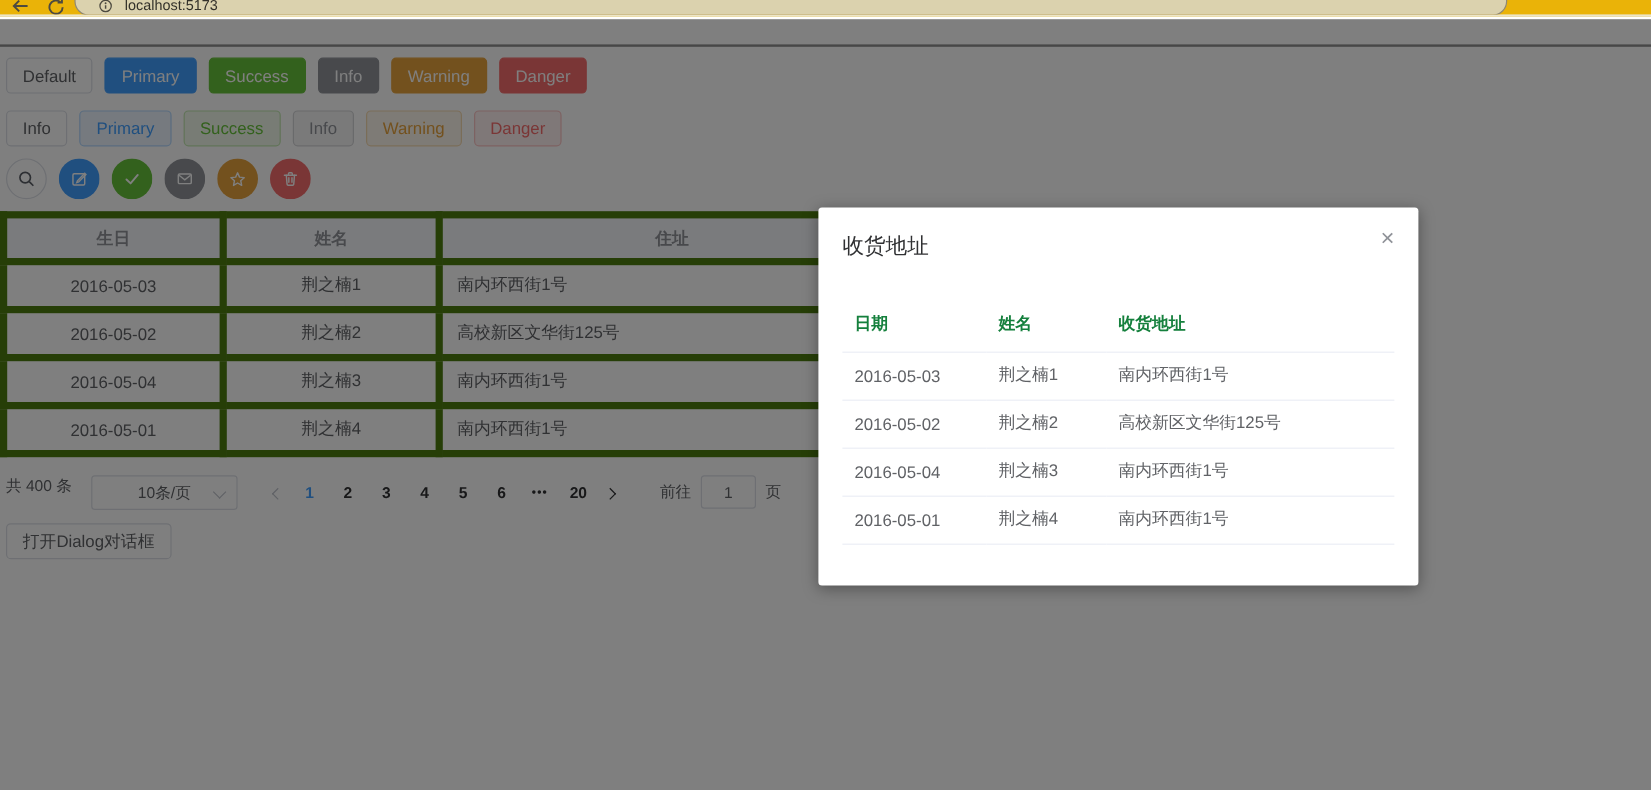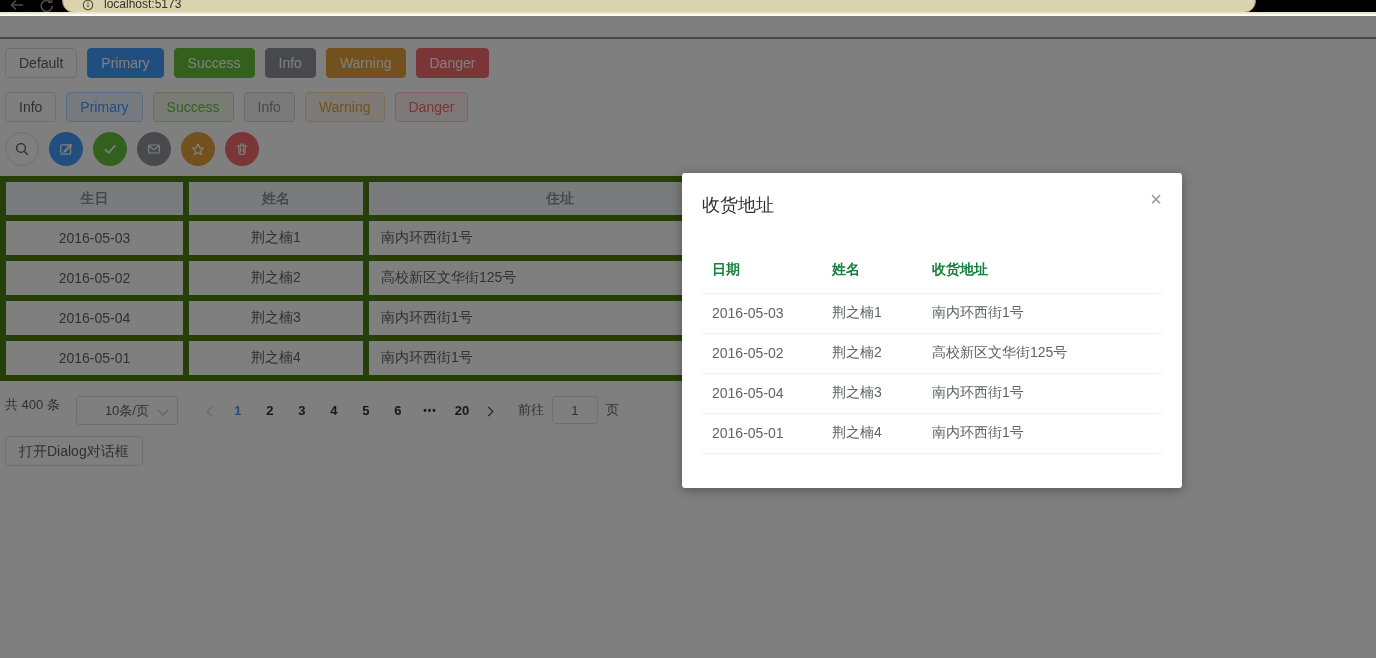--- a/index.html
+++ b/index.html
@@ -1,21 +1,21 @@
 <!DOCTYPE html>
 <html><head>
 <meta charset="utf-8">
 <style>
   * { box-sizing: border-box; margin: 0; padding: 0; }
   html,body { width:1376px; height:658px; overflow:hidden;
     font-family:"Liberation Sans","DejaVu Sans",sans-serif; }
   body { position:relative; background:#fff; }
 
   
-  .chrome { position:relative; height:14px; background:#000000;
+  .chrome { position:relative; height:14px; background:#eab308;
     border-bottom:2px solid #ece5c8; overflow:hidden; z-index:30; }
   .chrome-icon { position:absolute; top:-3px; width:18px; height:18px; color:#4d4a40; }
   .chrome-icon svg { width:18px; height:18px; display:block; }
   .back { left:8px; }
   .reload { left:38px; }
   .address-bar { position:absolute; left:62px; right:120px; top:-11px; height:24px;
     border:1px solid #8f8874; border-radius:12px; background:#dbd2ae; }
   .addr-info { position:absolute; left:18px; top:8px; width:14px; height:14px; color:#4d4a40; }
   .addr-info svg { width:14px; height:14px; display:block; }
   .url { position:absolute; left:41px; top:7px; font-size:12px; color:#33312a; }
@@ -57,35 +57,35 @@
     table-layout:fixed; }
   .main-table th, .main-table td { border:6px solid #4d7c0f; }
   .main-table th { height:39px; background:#f5f7fa; color:#909399; font-weight:700; text-align:center; }
   .main-table td { height:40px; color:#606266; text-align:center; }
   .main-table td.addr { text-align:left; padding-left:12px; }
 
   
   .pagination { display:flex; align-items:flex-start; margin:15px 0 0 5px; height:30px;
     font-size:13px; color:#606266; }
   .pg-total { margin-right:16px; }
-  .pg-select { position:relative; width:102px; height:29px; border:1px solid #dcdfe6;
+  .pg-select { position:relative; width:122px; height:29px; border:1px solid #dcdfe6;
     border-radius:3px; display:flex; align-items:center; justify-content:center; cursor:pointer; }
   .pg-select .chev { position:absolute; right:10px; top:9px; width:8px; height:8px;
     border-right:1.4px solid #c0c4cc; border-bottom:1.4px solid #c0c4cc; transform:rotate(45deg); }
   .pager { display:flex; align-items:center; margin-left:20px; }
   .pager .pg-item { min-width:32px; height:29px; line-height:29px; text-align:center;
     font-weight:700; color:#303133; cursor:pointer; }
   .pager .pg-item.active { color:#409eff; }
   .pager .pg-more { font-size:10px; letter-spacing:1px; }
   .pg-arrow { width:24px; height:24px; position:relative; cursor:pointer; }
   .pg-arrow i { position:absolute; top:9px; width:7px; height:7px;
     border-top:1.6px solid #303133; border-left:1.6px solid #303133; }
   .pg-arrow.prev i { left:10px; transform:rotate(-45deg); border-color:#c0c4cc; }
   .pg-arrow.next i { left:7px; transform:rotate(135deg); }
-  .pg-jump { margin-left:16px; display:flex; align-items:center; }
+  .pg-jump { margin-left:28px; display:flex; align-items:center; }
   .pg-jump input { width:46px; height:28px; margin:0 8px; border:1px solid #dcdfe6;
     border-radius:3px; text-align:center; font-size:13px; color:#606266; outline:none;
     font-family:inherit; }
 
   .open-dialog { margin:10px 0 0 5px; }
 
   
   .overlay { position:absolute; left:0; right:0; top:16px; bottom:0;
     background:rgba(0,0,0,0.5); z-index:10; }
   .dialog { position:absolute; left:682px; top:173px; width:500px; height:315px;

